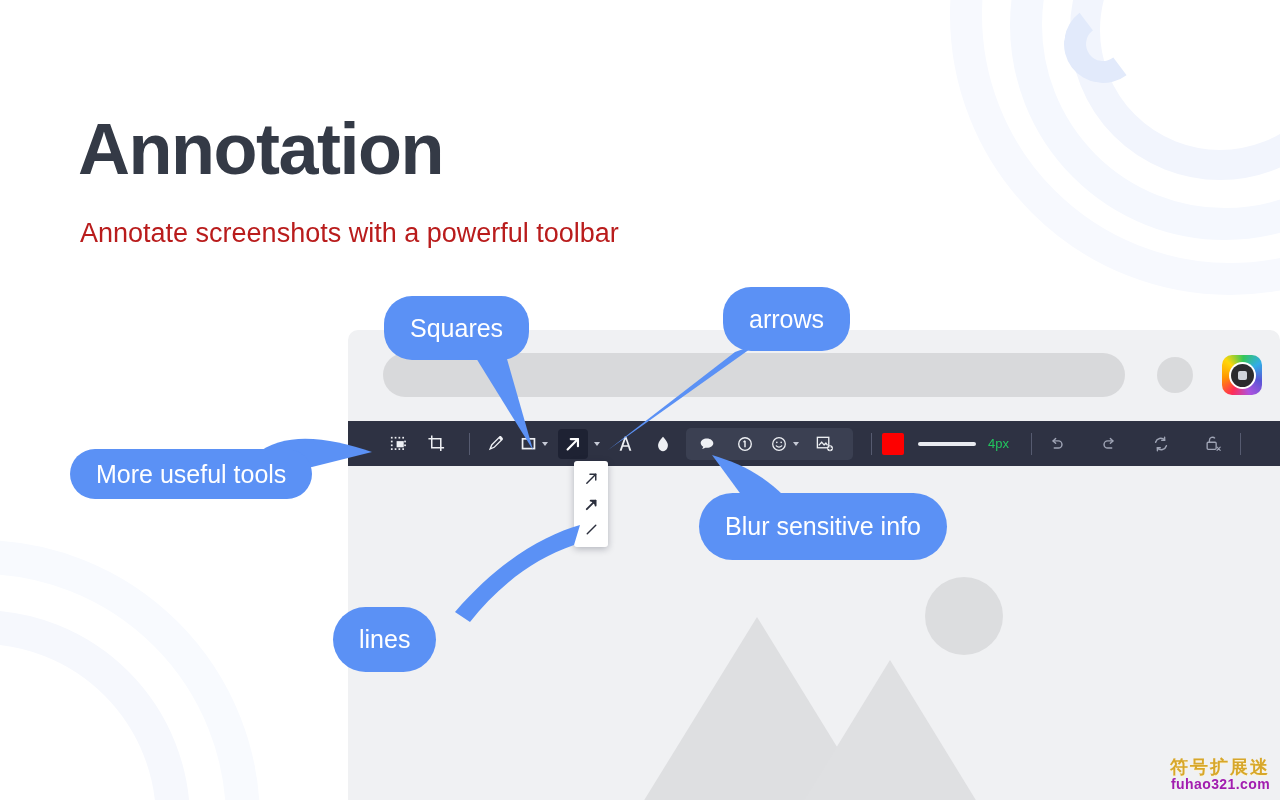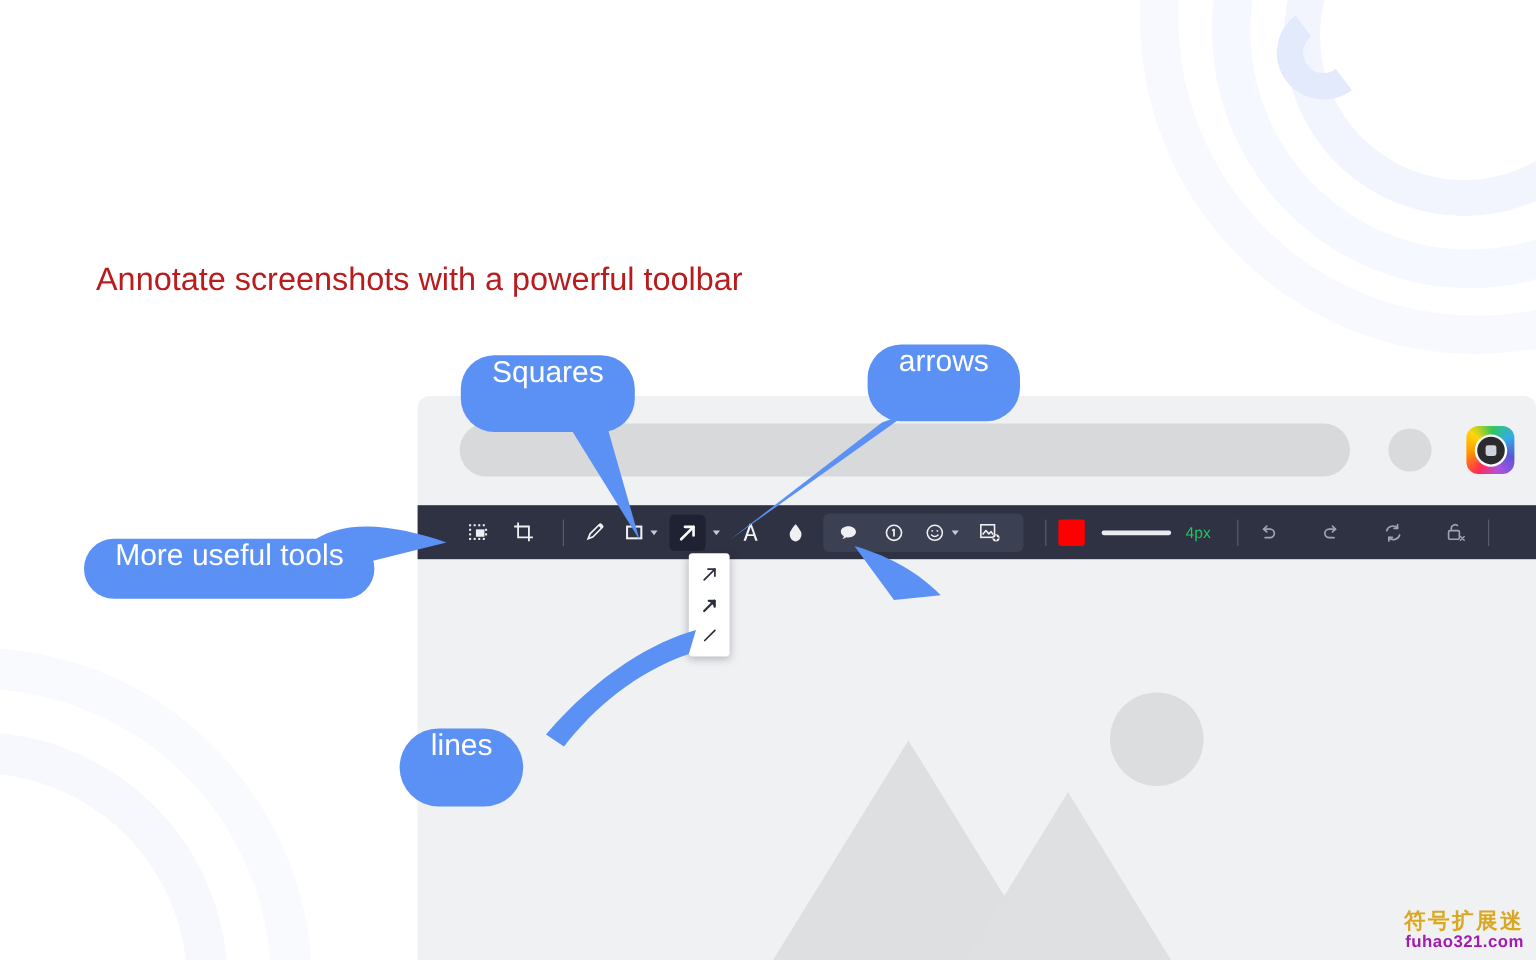--- a/index.html
+++ b/index.html
@@ -86,21 +86,21 @@
     position: absolute; left: 574px; top: 461px; width: 34px; height: 86px;
     background: #ffffff; border-radius: 3px; box-shadow: 0 2px 7px rgba(20,25,45,.28);
     display: flex; flex-direction: column; align-items: center; justify-content: space-evenly;
     padding: 4px 0;
   }
   .dd-item { width: 26px; height: 24px; display:flex; align-items:center; justify-content:center; color:#2b2f3d; }
 
   
   .bubble {
     position: absolute; background: #5b91f5; color: #ffffff; border-radius: 28px;
-    display: flex; align-items: flex-start; justify-content: center;
+    display: flex; align-items: center; justify-content: center;
     font-size: 25px; white-space: nowrap; padding: 0 26px;
   }
   .b-squares { left: 384px; top: 296px; height: 64px; }
   .b-arrows  { left: 723px; top: 287px; height: 64px; }
   .b-more    { left: 70px;  top: 449px; height: 50px; border-radius: 33px; }
   .b-blur    { left: 699px; top: 493px; height: 67px; border-radius: 34px; }
   .b-lines   { left: 333px; top: 607px; height: 65px; border-radius: 33px; }
 
   svg.connectors { position: absolute; left: 0; top: 0; width: 1280px; height: 800px; pointer-events: none; }
 
@@ -115,20 +115,21 @@
 
 <div id="stage">
 
   <div class="ring ring-tr-3"></div>
   <div class="ring ring-tr-2"></div>
   <div class="ring ring-tr-1"></div>
   <div class="arc-tr"></div>
   <div class="ring ring-bl-2"></div>
   <div class="ring ring-bl-1"></div>
 
+  <h1 class="page-title">Annotation</h1>
   <p class="page-subtitle">Annotate screenshots with a powerful toolbar</p>
 
   <div class="mockup">
     <div class="mock-urlbar"></div>
   </div>
   <div class="mock-dot-a"></div>
   <div class="app-icon">
     <div class="lens-outer">
       <div class="lens-mid">
         <div class="lens-inner"></div>
@@ -306,20 +307,23 @@
 
   <div class="bubble b-squares">
     <span>Squares</span>
   </div>
   <div class="bubble b-arrows">
     <span>arrows</span>
   </div>
   <div class="bubble b-more">
     <span>More useful tools</span>
   </div>
+  <div class="bubble b-blur">
+    <span>Blur sensitive info</span>
+  </div>
   <div class="bubble b-lines">
     <span>lines</span>
   </div>
 
   <div class="watermark">
     <div class="wm-cn">符号扩展迷</div>
     <div class="wm-url">fuhao321.com</div>
   </div>
 
 </div>

